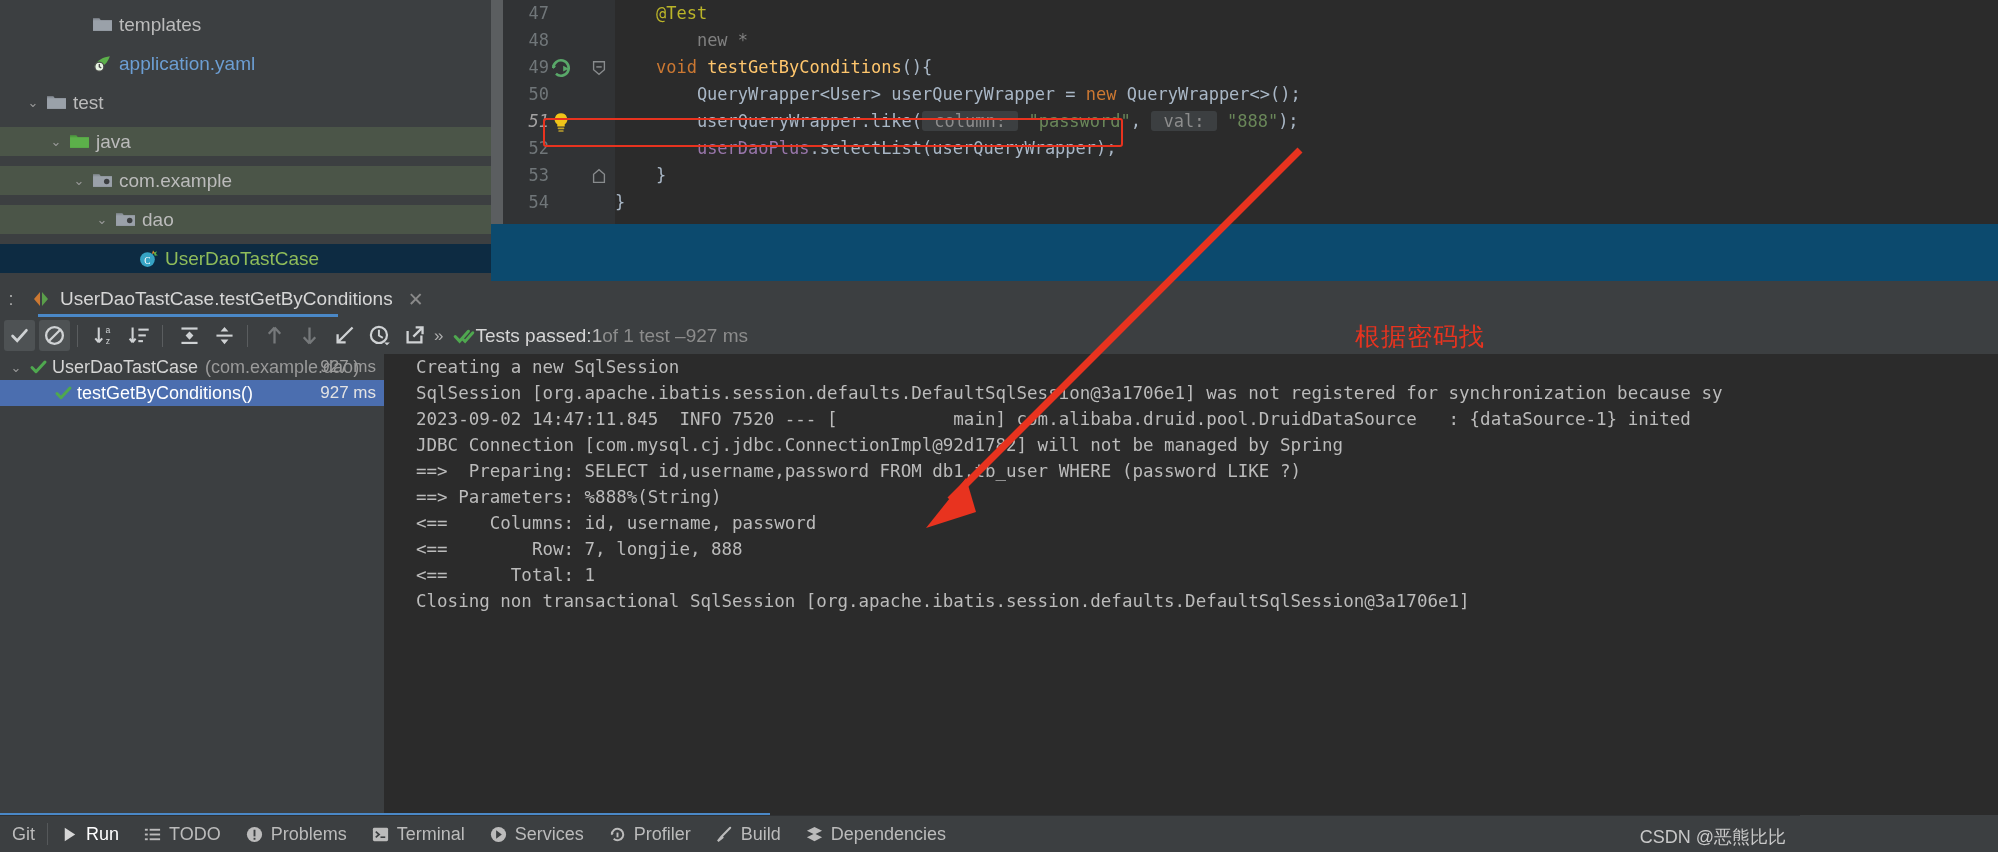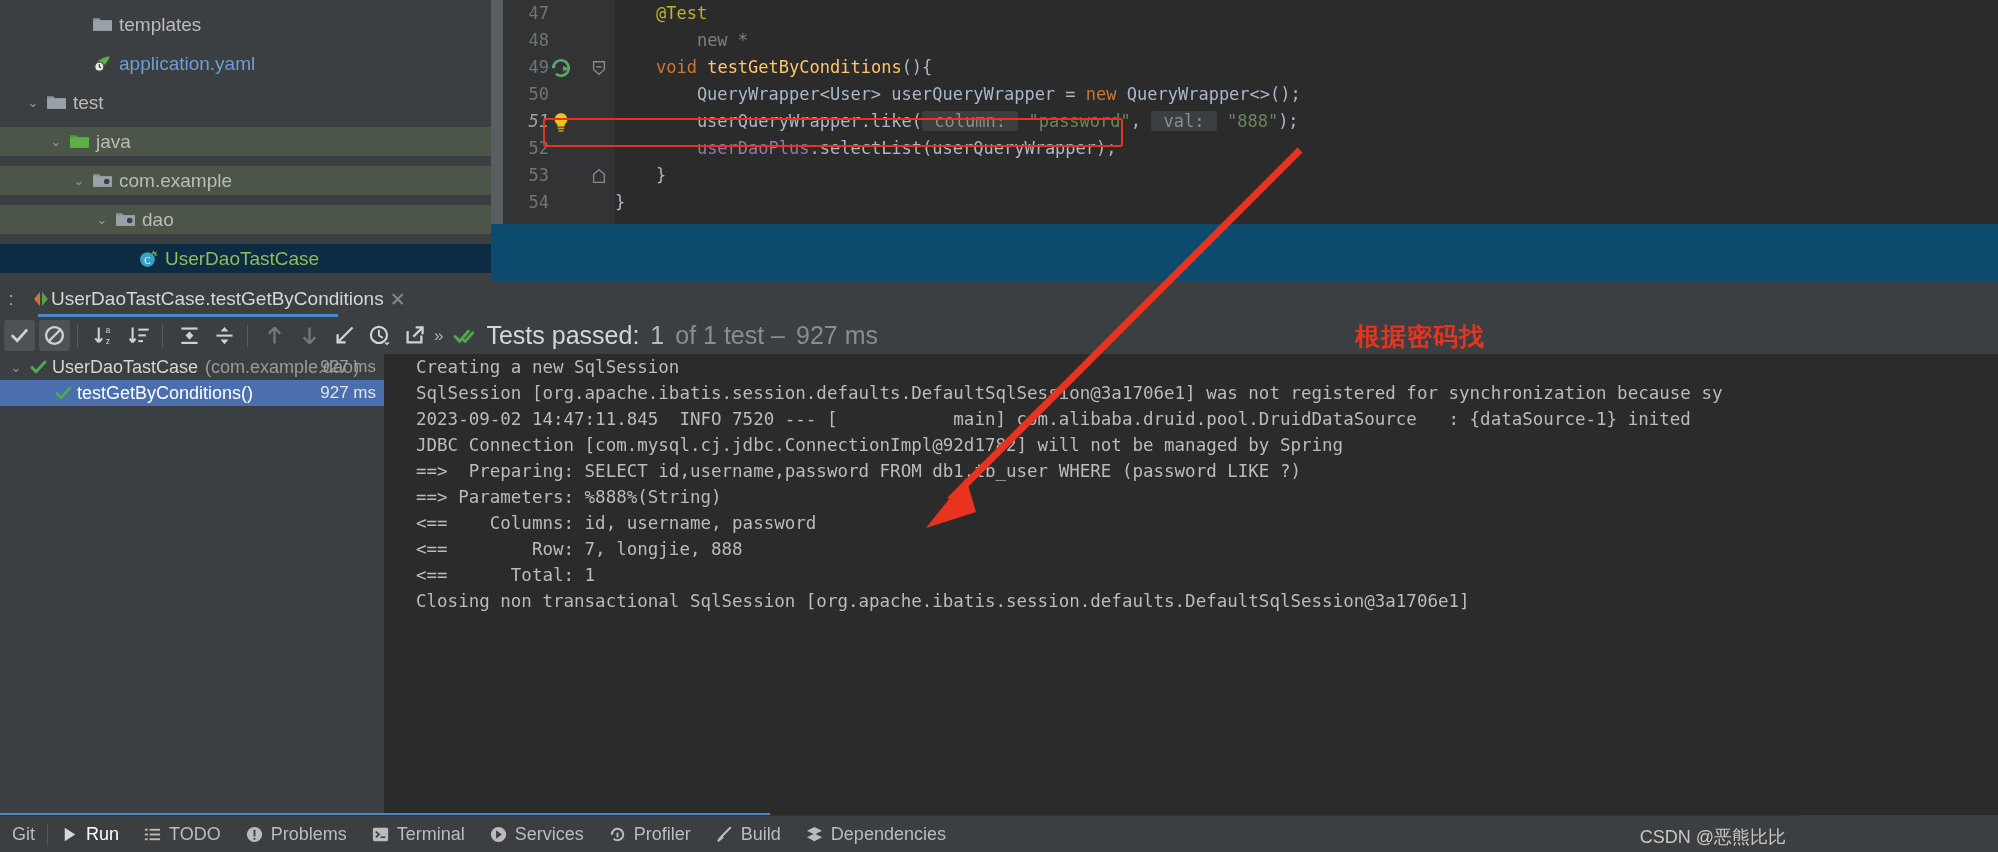--- a/index.html
+++ b/index.html
@@ -86,42 +86,42 @@
   .runtab-bar{
     position:absolute; left:0; top:281px; width:1998px; height:36px;
     background:#3c3f41;
   }
   .runtab-colon{
     position:absolute; left:0; top:8px; width:22px; text-align:center;
     color:#aaaaaa; font-size:18px;
   }
   .runtab{
     position:absolute; left:25px; top:0; height:36px;
-    display:flex; align-items:center; padding:0 6px;
+    display:flex; align-items:center; gap:9px; padding:0 6px;
     font-size:19px; color:#d6d6d6;
   }
   .runtab-underline{
     position:absolute; left:38px; top:33px; width:300px; height:3px; background:#4a88c7;
   }
   .runtab-close{ color:#8a8a8a; font-size:19px; margin-left:6px; }
 
   
   .test-toolbar{
     position:absolute; left:0; top:317px; width:1998px; height:37px;
     background:#3c3f41; display:flex; align-items:center;
   }
   .tb-btn{
     width:31px; height:31px; margin-left:4px;
     display:flex; align-items:center; justify-content:center; border-radius:3px;
   }
   .tb-btn.on{ background:#4e5254; }
   .tb-sep{ width:1px; height:22px; background:#5a5d5f; margin:0 7px; }
   .tb-more{ color:#b0b0b0; font-size:17px; margin:0 8px 0 4px; }
   .tb-status{
-    display:flex; align-items:center; gap:11px; font-size:25px; margin-left:2px;
+    display:flex; align-items:center; gap:0; font-size:19px; margin-left:2px;
   }
   .st-strong{ color:#d6d6d6; }
   .st-dim{ color:#8c8c8c; }
   .st-num{ color:#bbbbbb; }
 
   
   .test-tree{
     position:absolute; left:0; top:354px; width:384px; height:461px;
     background:#3c3f41;
   }
@@ -146,21 +146,21 @@
   .conline{
     height:26px; line-height:26px; padding-left:32px;
     font-family:"DejaVu Sans Mono", monospace; font-size:17.5px;
     color:#bbbbbb; white-space:pre;
   }
 
   
   .anno-text{
     position:absolute; left:1355px; top:320px;
     color:#e8331f; font-size:25px; font-family:"DejaVu Sans", sans-serif;
-    font-weight:bold; letter-spacing:1px;
+    font-weight:normal; letter-spacing:1px;
   }
   .anno-arrow{ position:absolute; left:880px; top:140px; pointer-events:none; }
 
   
   .statusbar{
     position:absolute; left:0; top:815px; width:1800px; height:37px;
     background:#3c3f41; display:flex; align-items:center;
     border-top:1px solid #2f3133;
   }
   .sb-item{

